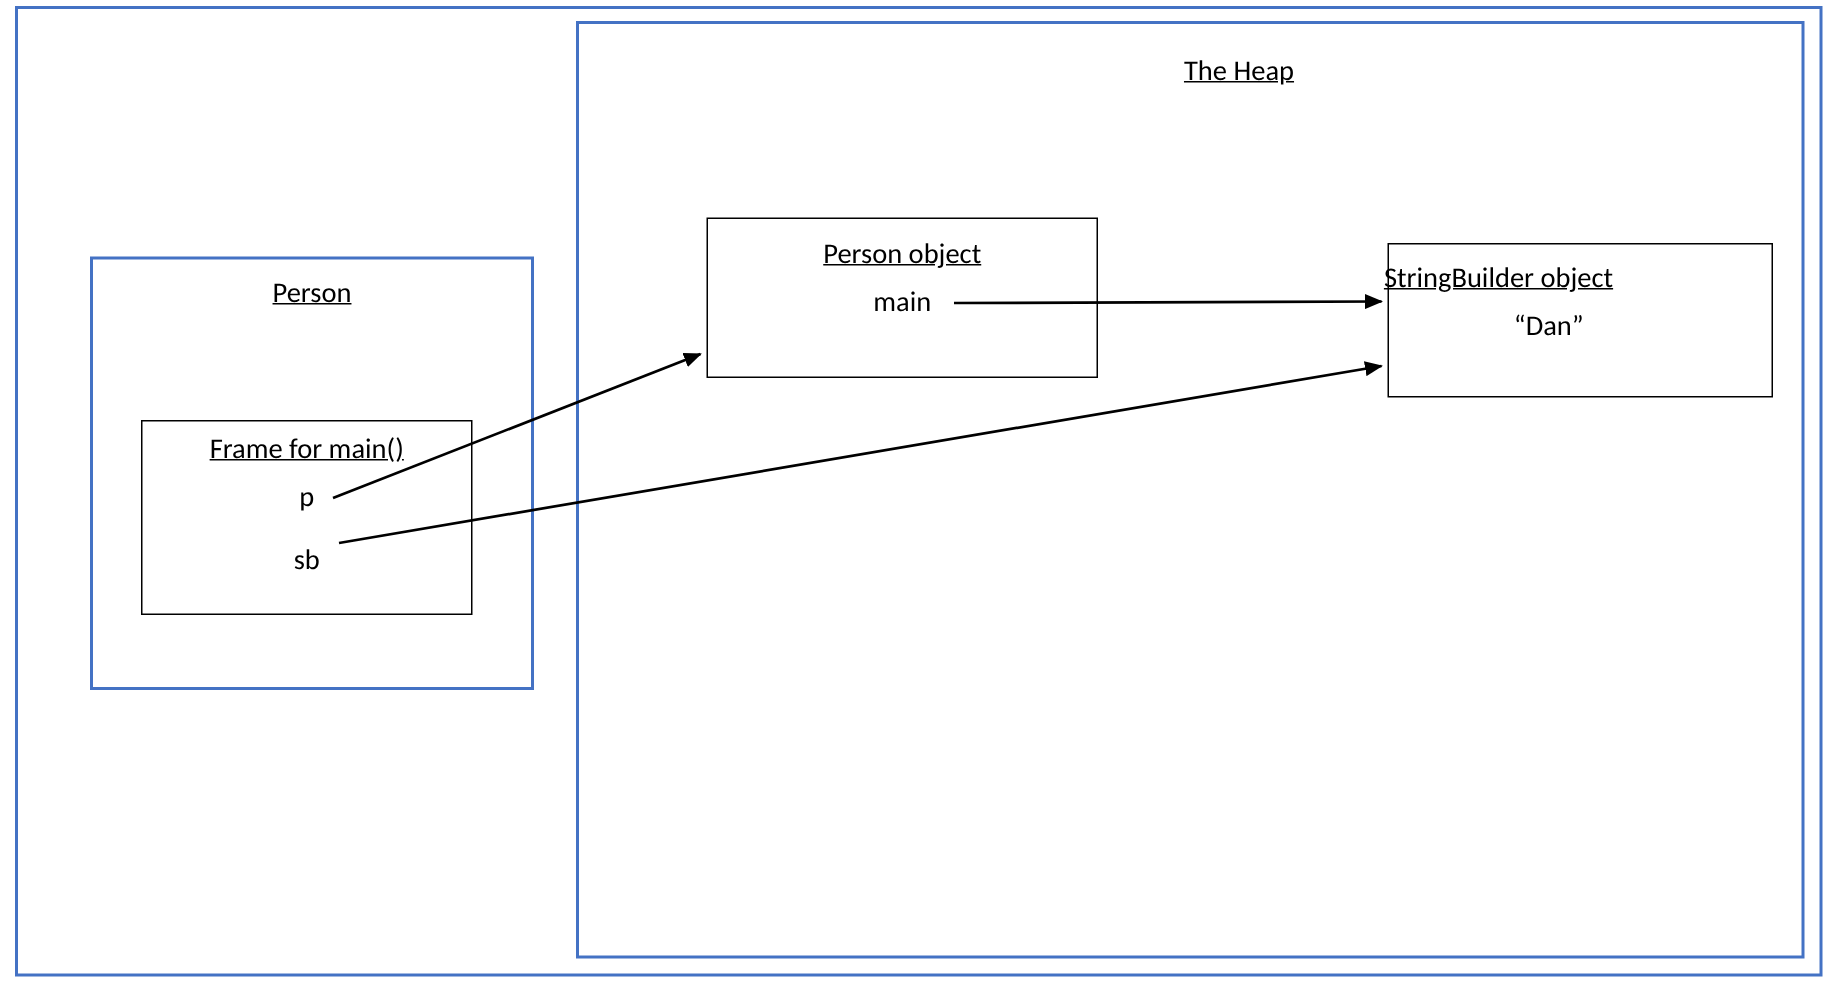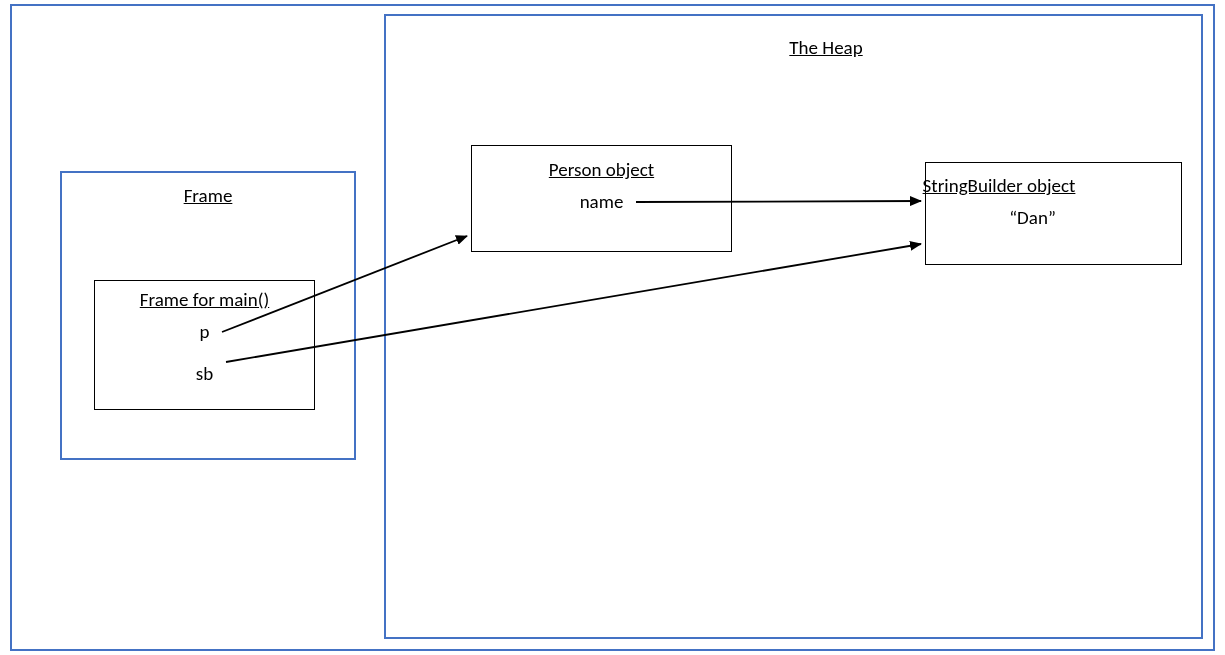--- a/index.html
+++ b/index.html
@@ -35,21 +35,21 @@
     pointer-events: none;
   }
 </style>
 </head>
 <body>
 
 <div class="box outer-border" style="left:10px; top:4px; width:1205px; height:647px;"></div>
 
 <div class="box outer-border" style="left:60px; top:171px; width:296px; height:289px;"></div>
 <div class="box" style="left:60px; top:184px; width:296px; text-align:center;">
-  <span class="title">Frame</span>
+  <span class="title">Person</span>
 </div>
 
 <div class="box inner-border" style="left:94px; top:280px; width:221px; height:130px;"></div>
 <div class="box" style="left:94px; top:288px; width:221px; text-align:center;">
   <span class="title">Frame for main()</span>
 </div>
 <div class="box" style="left:94px; top:320px; width:221px; text-align:center;">
   <span>p</span>
 </div>
 <div class="box" style="left:94px; top:362px; width:221px; text-align:center;">
@@ -59,21 +59,21 @@
 <div class="box outer-border" style="left:384px; top:14px; width:819px; height:625px;"></div>
 <div class="box" style="left:384px; top:36px; width:884px; text-align:center;">
   <span class="title">The Heap</span>
 </div>
 
 <div class="box inner-border" style="left:471px; top:145px; width:261px; height:107px;"></div>
 <div class="box" style="left:471px; top:158px; width:261px; text-align:center;">
   <span class="title">Person object</span>
 </div>
 <div class="box" style="left:471px; top:190px; width:261px; text-align:center;">
-  <span>name</span>
+  <span>main</span>
 </div>
 
 <div class="box inner-border" style="left:925px; top:162px; width:257px; height:103px;"></div>
 <div class="box" style="left:897px; top:174px; width:204px; text-align:center;">
   <span class="title">StringBuilder object</span>
 </div>
 <div class="box" style="left:925px; top:206px; width:215px; text-align:center;">
   <span>“Dan”</span>
 </div>
 

